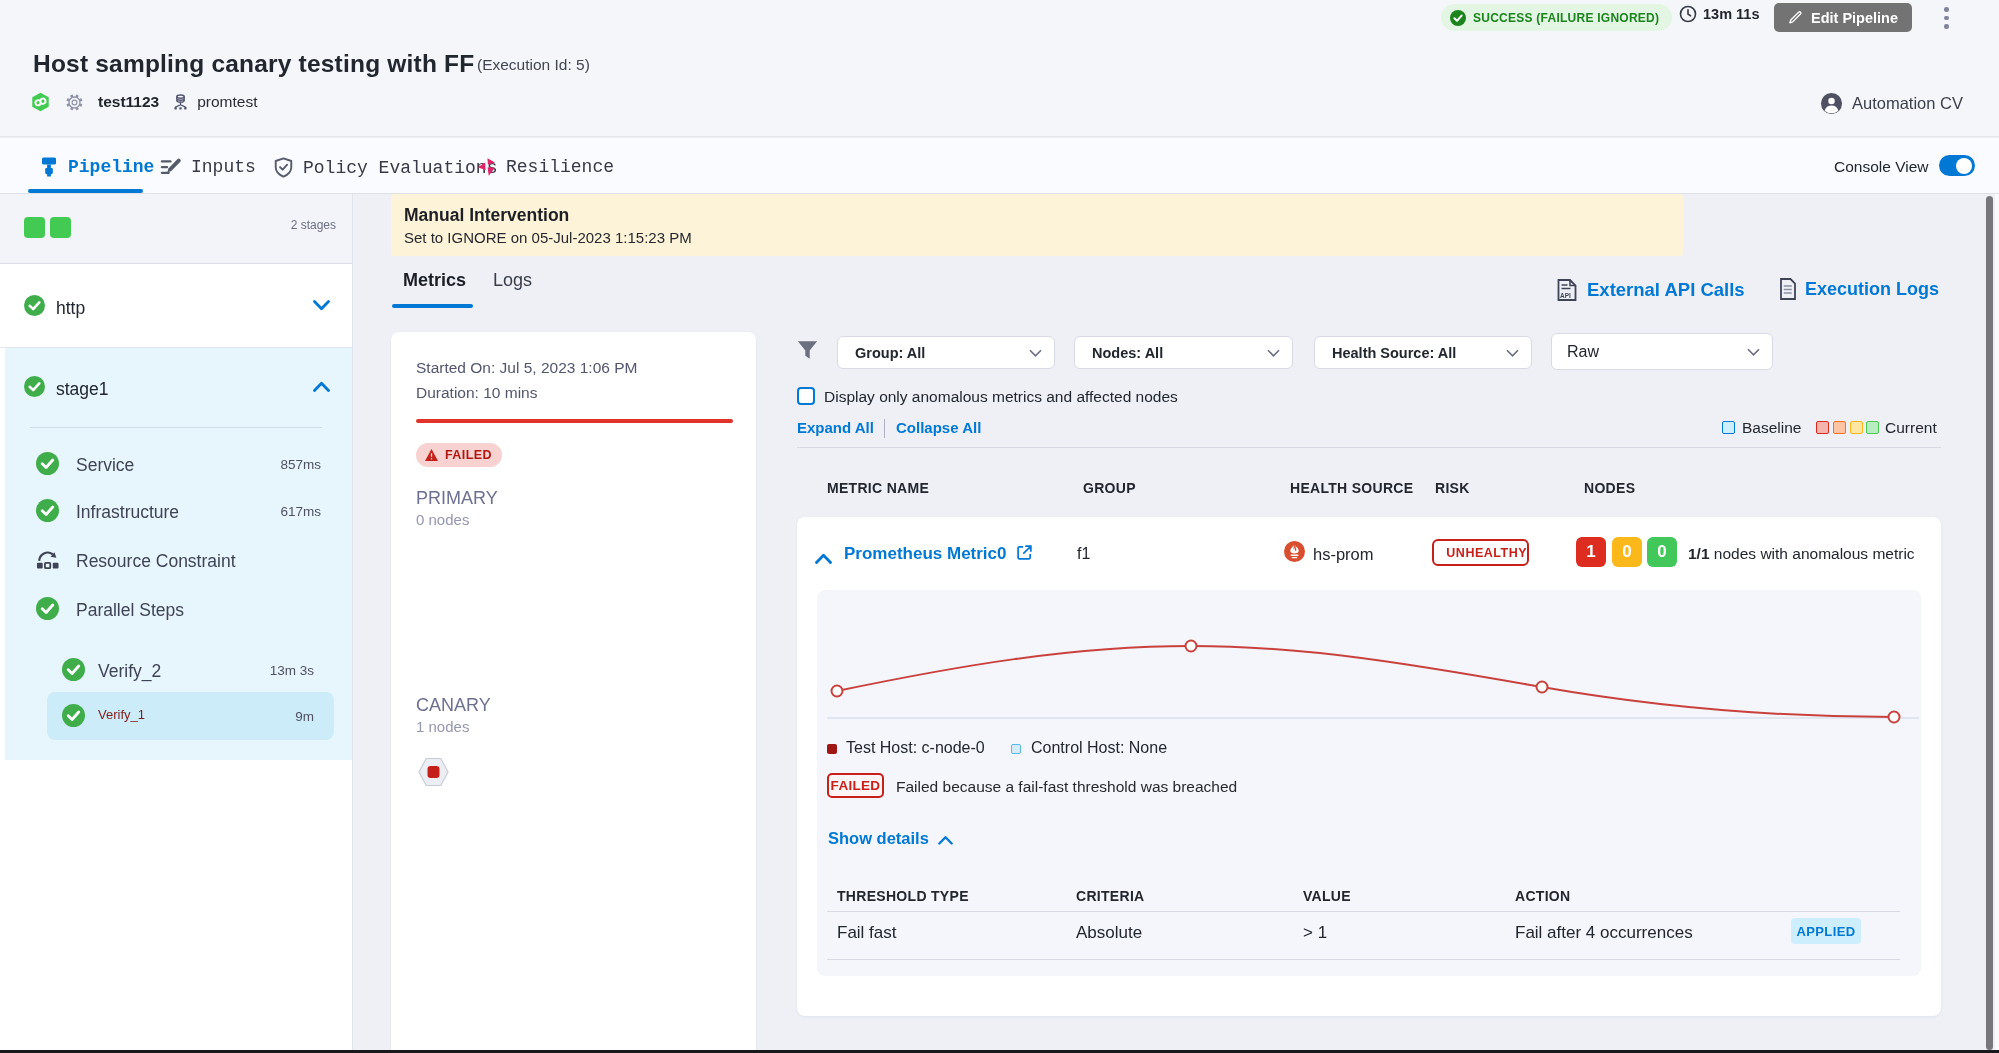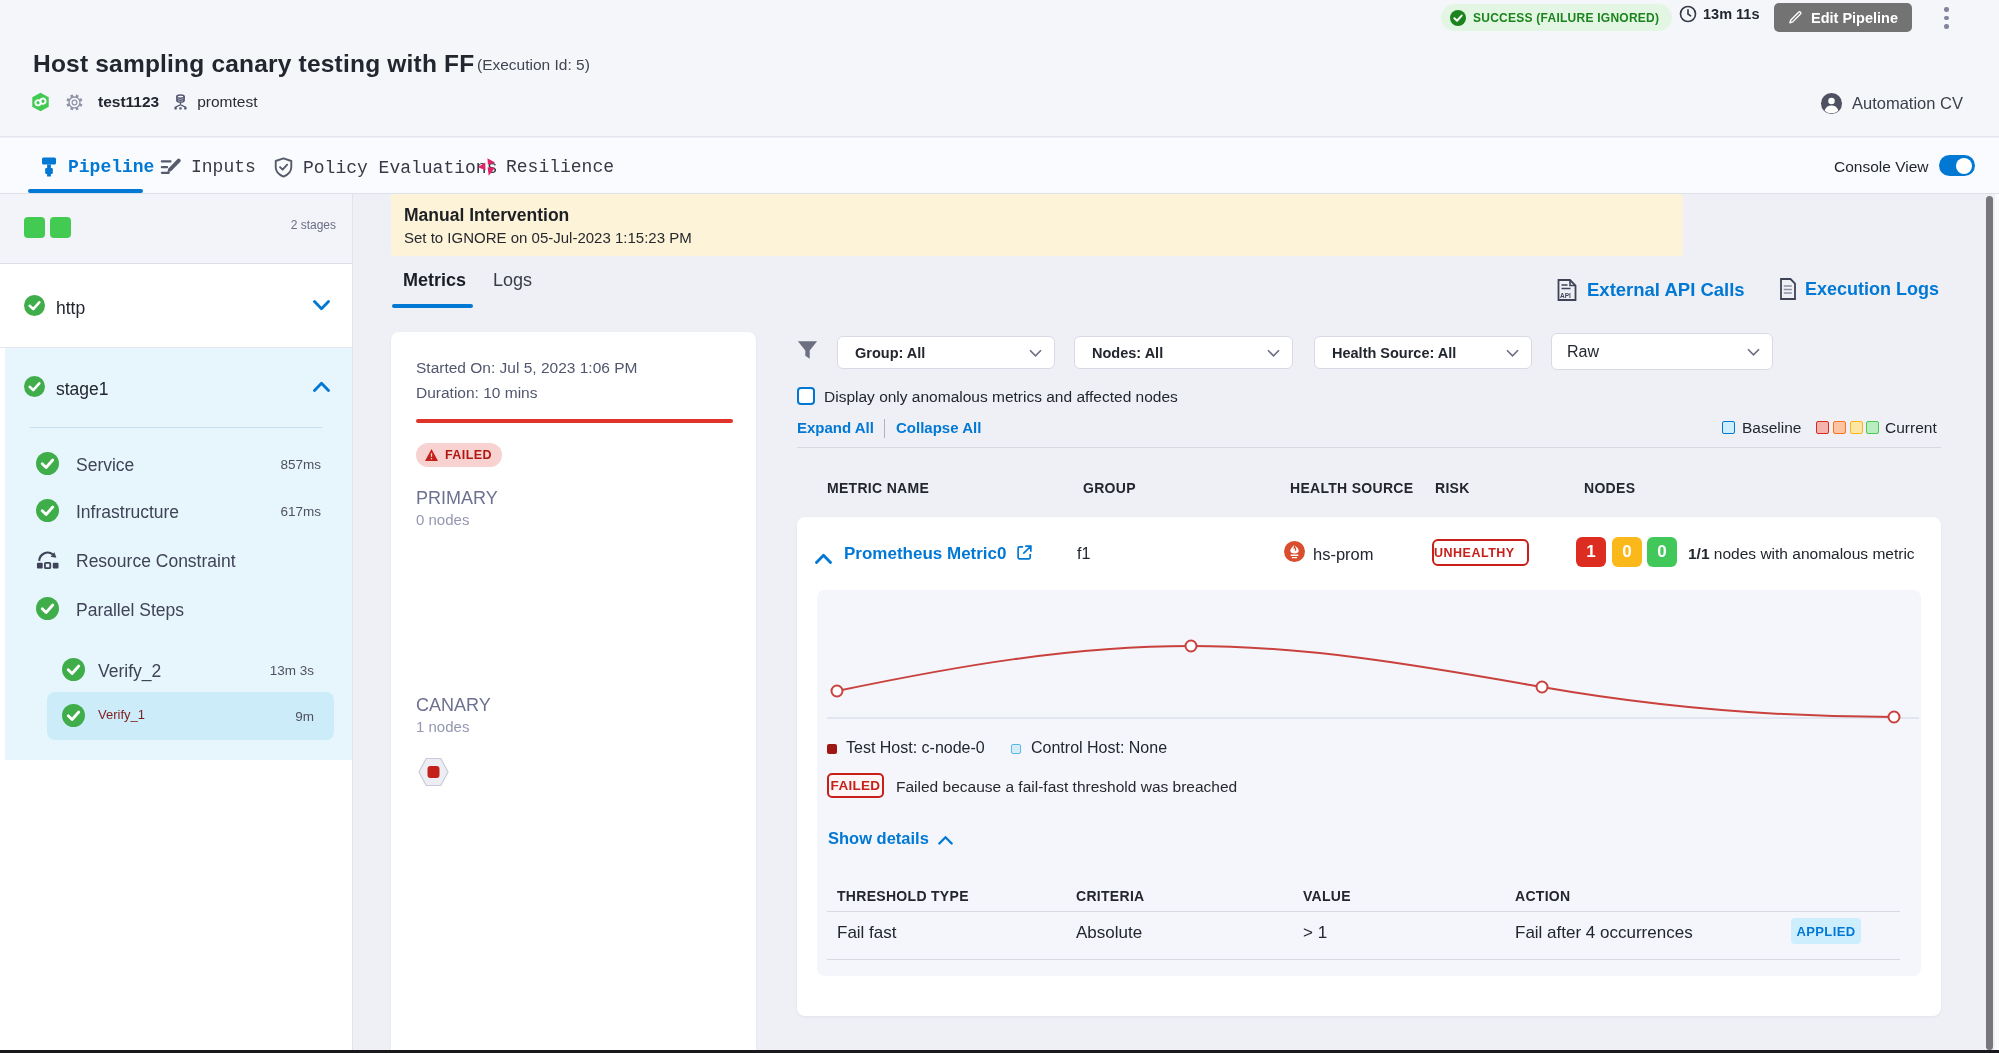--- a/index.html
+++ b/index.html
@@ -381,21 +381,21 @@
       <path d="M10 4H4.8A1.8 1.8 0 0 0 3 5.8v13.4A1.8 1.8 0 0 0 4.8 21h13.4a1.8 1.8 0 0 0 1.8-1.8V14"></path>
       <path d="M14 3h7v7M20.5 3.5L11 13" stroke-linecap="round"></path>
     </svg>
   <span class="abs" style="left:280px;top:28px;font-size:16px;color:#22262e">f1</span>
   <svg class="abs" style="left:487px;top:24px" width="21" height="21" viewBox="0 0 24 24">
       <circle cx="12" cy="12" r="12" fill="#d94e2e"></circle>
       <path d="M12 3.6 C12.6 5.2 13.4 6 14.6 7.1 C15.9 8.3 16.8 9.6 16.8 11.2 C16.8 13.2 14.7 14.3 12 14.3 C9.3 14.3 7.2 13.2 7.2 11.2 C7.2 9.6 8.1 8.3 9.4 7.1 C10.3 6.2 11 5.6 11.2 4.4 C11.5 5.8 11.3 6.8 11 7.6 C10.7 8.5 10.9 9.3 11.5 9.6 C11.3 8.9 11.5 8.2 12 7.7 C12 8.9 12.8 9.3 12.8 10.3 C12.8 10.9 12.5 11.3 12 11.4 C12.9 11.6 13.9 11.2 14.1 10.2 C14.3 9.2 13.7 8.3 13.3 7.4 C13 6.6 12.6 5.3 12 3.6 Z" fill="#fff"></path>
       <path d="M7.6 15.3 H16.4 V17 H7.6 Z M9 18.3 H15 V19.8 H9 Z" fill="#fff"></path>
     </svg>
   <span class="abs" style="left:516px;top:28px;font-size:16.5px;color:#22262e">hs-prom</span>
-  <div class="abs" style="left:635px;top:22px;width:97px;height:27px;border:2px solid #c7201a;border-radius:6px;background:#fffdfd;display:flex;align-items:center;justify-content:flex-start">
+  <div class="abs" style="left:635px;top:22px;width:97px;height:27px;border:2px solid #c7201a;border-radius:6px;background:#fffdfd;display:flex;align-items:center;justify-content:flex-end">
       <span style="font-size:12.5px;font-weight:bold;color:#c7201a;letter-spacing:0.5px">UNHEALTHY</span>
     </div>
   <div class="abs" style="left:779px;top:20px;width:30px;height:30px;background:#dd2c20;border-radius:6px;color:#fff;font-size:17px;font-weight:bold;display:flex;align-items:center;justify-content:center">1</div>
   <div class="abs" style="left:815px;top:20px;width:30px;height:30px;background:#fbb81b;border-radius:6px;color:#fff;font-size:17px;font-weight:bold;display:flex;align-items:center;justify-content:center">0</div>
   <div class="abs" style="left:850px;top:20px;width:30px;height:30px;background:#42c75b;border-radius:6px;color:#fff;font-size:17px;font-weight:bold;display:flex;align-items:center;justify-content:center">0</div>
   <span class="abs" style="left:891px;top:28px;font-size:15.5px;color:#22262e;white-space:nowrap"><b>1/1</b> nodes with anomalous metric</span>
 </div>
 <div id="scrollthumb"></div>
 <div id="rightstrip"></div>
 <div id="botbar"></div>

